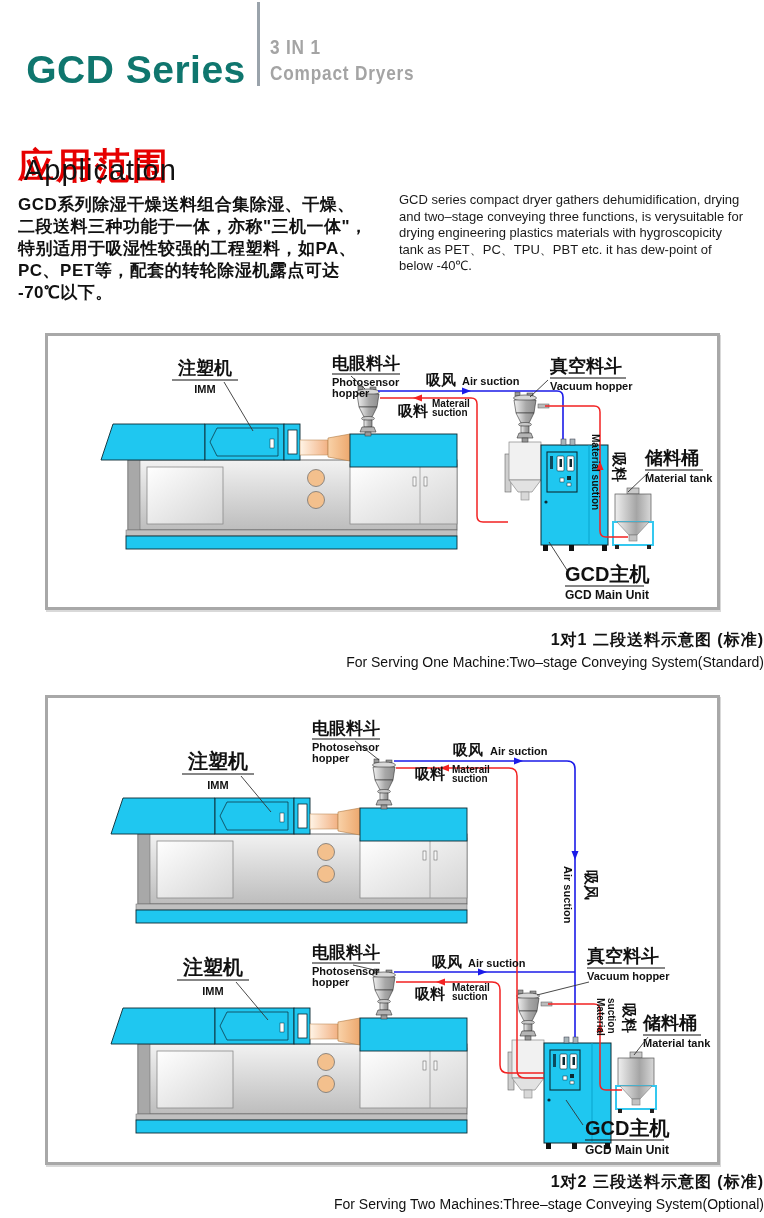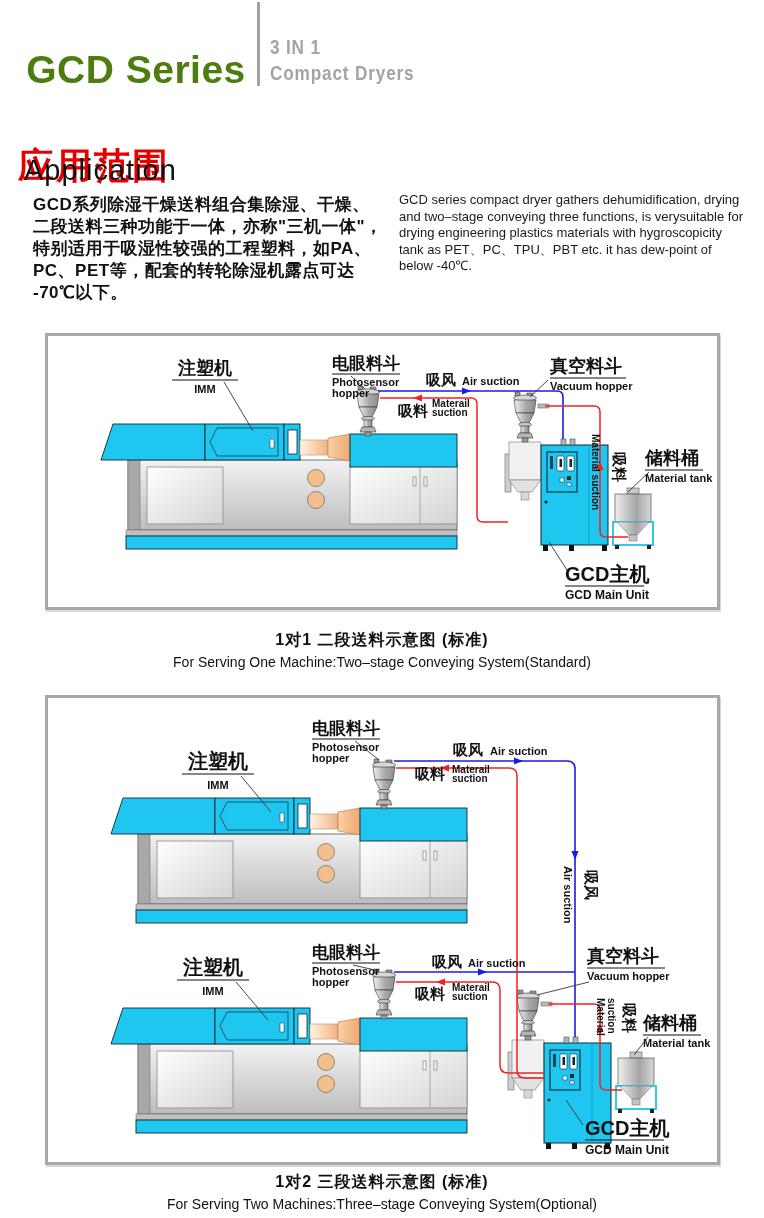--- a/index.html
+++ b/index.html
@@ -2,38 +2,38 @@
 <html><head>
 <meta charset="utf-8">
 <style>
   html,body{margin:0;padding:0;background:#fff;}
   .page{position:relative;width:764px;height:1218px;background:#fff;overflow:hidden;
         font-family:"Liberation Sans",sans-serif;color:#111;}
   
   .tagline{position:absolute;left:16px;top:6px;width:230px;text-align:center;
            color:#5fe312;font-weight:bold;font-size:22px;line-height:25px;}
   .series{position:absolute;left:16px;top:48px;width:240px;text-align:center;
-          color:#4d7c0f;font-weight:bold;font-size:39px;letter-spacing:0.5px;}
+          color:#0f766e;font-weight:bold;font-size:39px;letter-spacing:0.5px;}
   .hdr-divider{position:absolute;left:257px;top:2px;width:3px;height:84px;background:#9aa3ab;}
   .hdr-sub{position:absolute;left:270px;top:34px;color:#a4a4a4;font-weight:bold;
            font-size:21px;line-height:26px;transform:scaleX(0.82);transform-origin:left top;
            letter-spacing:1px;}
   
   .title-zh{position:absolute;left:18px;top:114px;color:#e60000;font-weight:bold;font-size:36px;letter-spacing:2px;margin-top:28px;}
   .title-en{position:absolute;left:24px;top:154px;color:#111;font-size:29px;letter-spacing:1px;}
   .para-zh{position:absolute;left:18px;top:194px;width:375px;font-size:17px;font-weight:600;
-           line-height:22px;letter-spacing:0.5px;margin-left:15px;}
+           line-height:22px;letter-spacing:0.5px;}
   .para-en{position:absolute;left:399px;top:192px;width:360px;font-size:13px;font-weight:500;
            line-height:16.5px;color:#1a1a1a;}
   
   .panel{position:absolute;left:45px;width:669px;background:#fff;border:3px solid #a8a8a8;
          box-shadow:1px 2px 0 #d9d9d9;}
   .panel1{top:333px;height:271px;}
   .panel2{top:695px;height:464px;}
-  .caption{position:absolute;left:0;width:764px;text-align:center;}
+  .caption{position:absolute;left:0;width:764px;text-align:right;}
   .cap-zh{font-size:16px;font-weight:bold;letter-spacing:1px;}
   .cap-en{font-size:14px;margin-top:3px;}
   .caption1{top:630px;}
   .caption2{top:1172px;}
   
   text{font-family:"Liberation Sans",sans-serif;}
   .tzh{font-size:18px;font-weight:bold;fill:#111;}
   .tzh15{font-size:15px;font-weight:bold;fill:#111;}
   .ten{font-size:11px;font-weight:bold;fill:#111;}
   .ten10{font-size:10px;font-weight:bold;fill:#111;}

